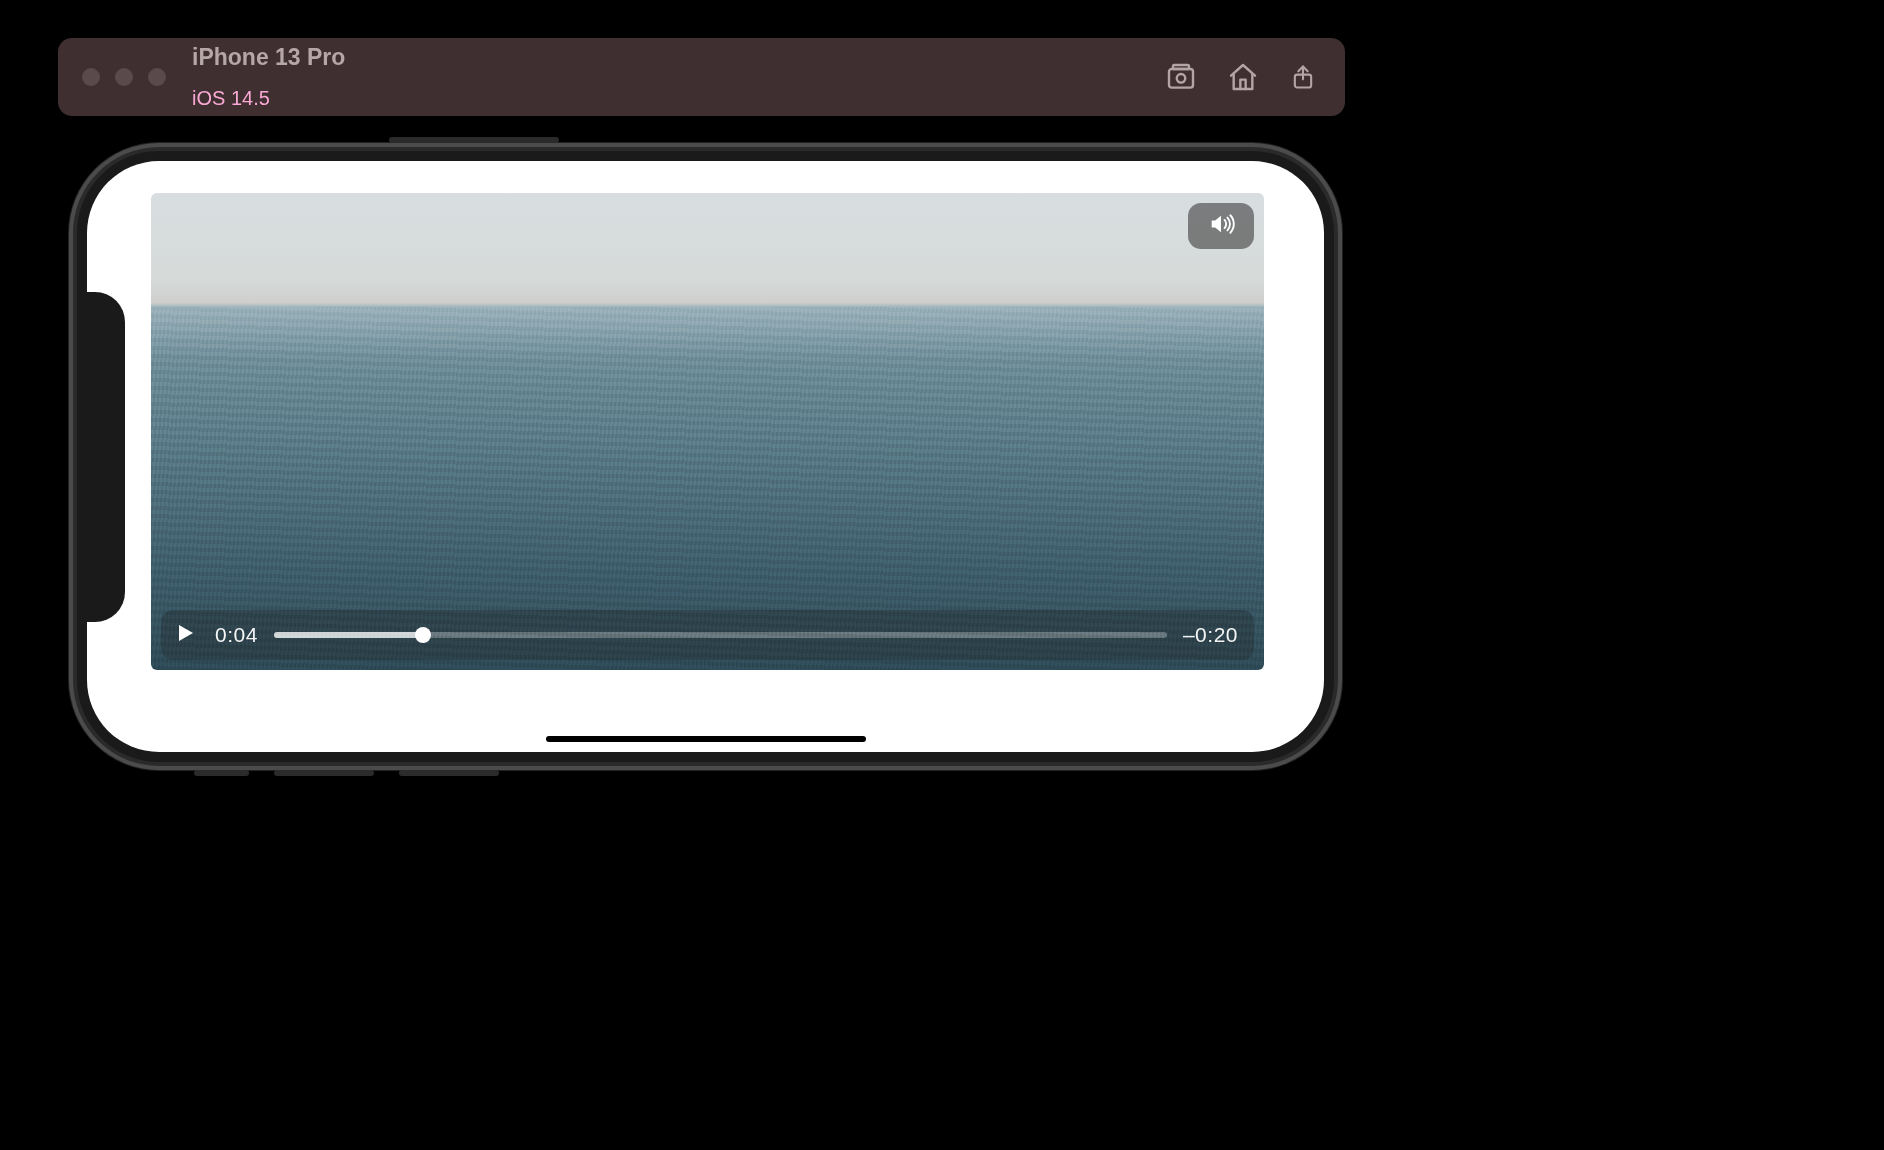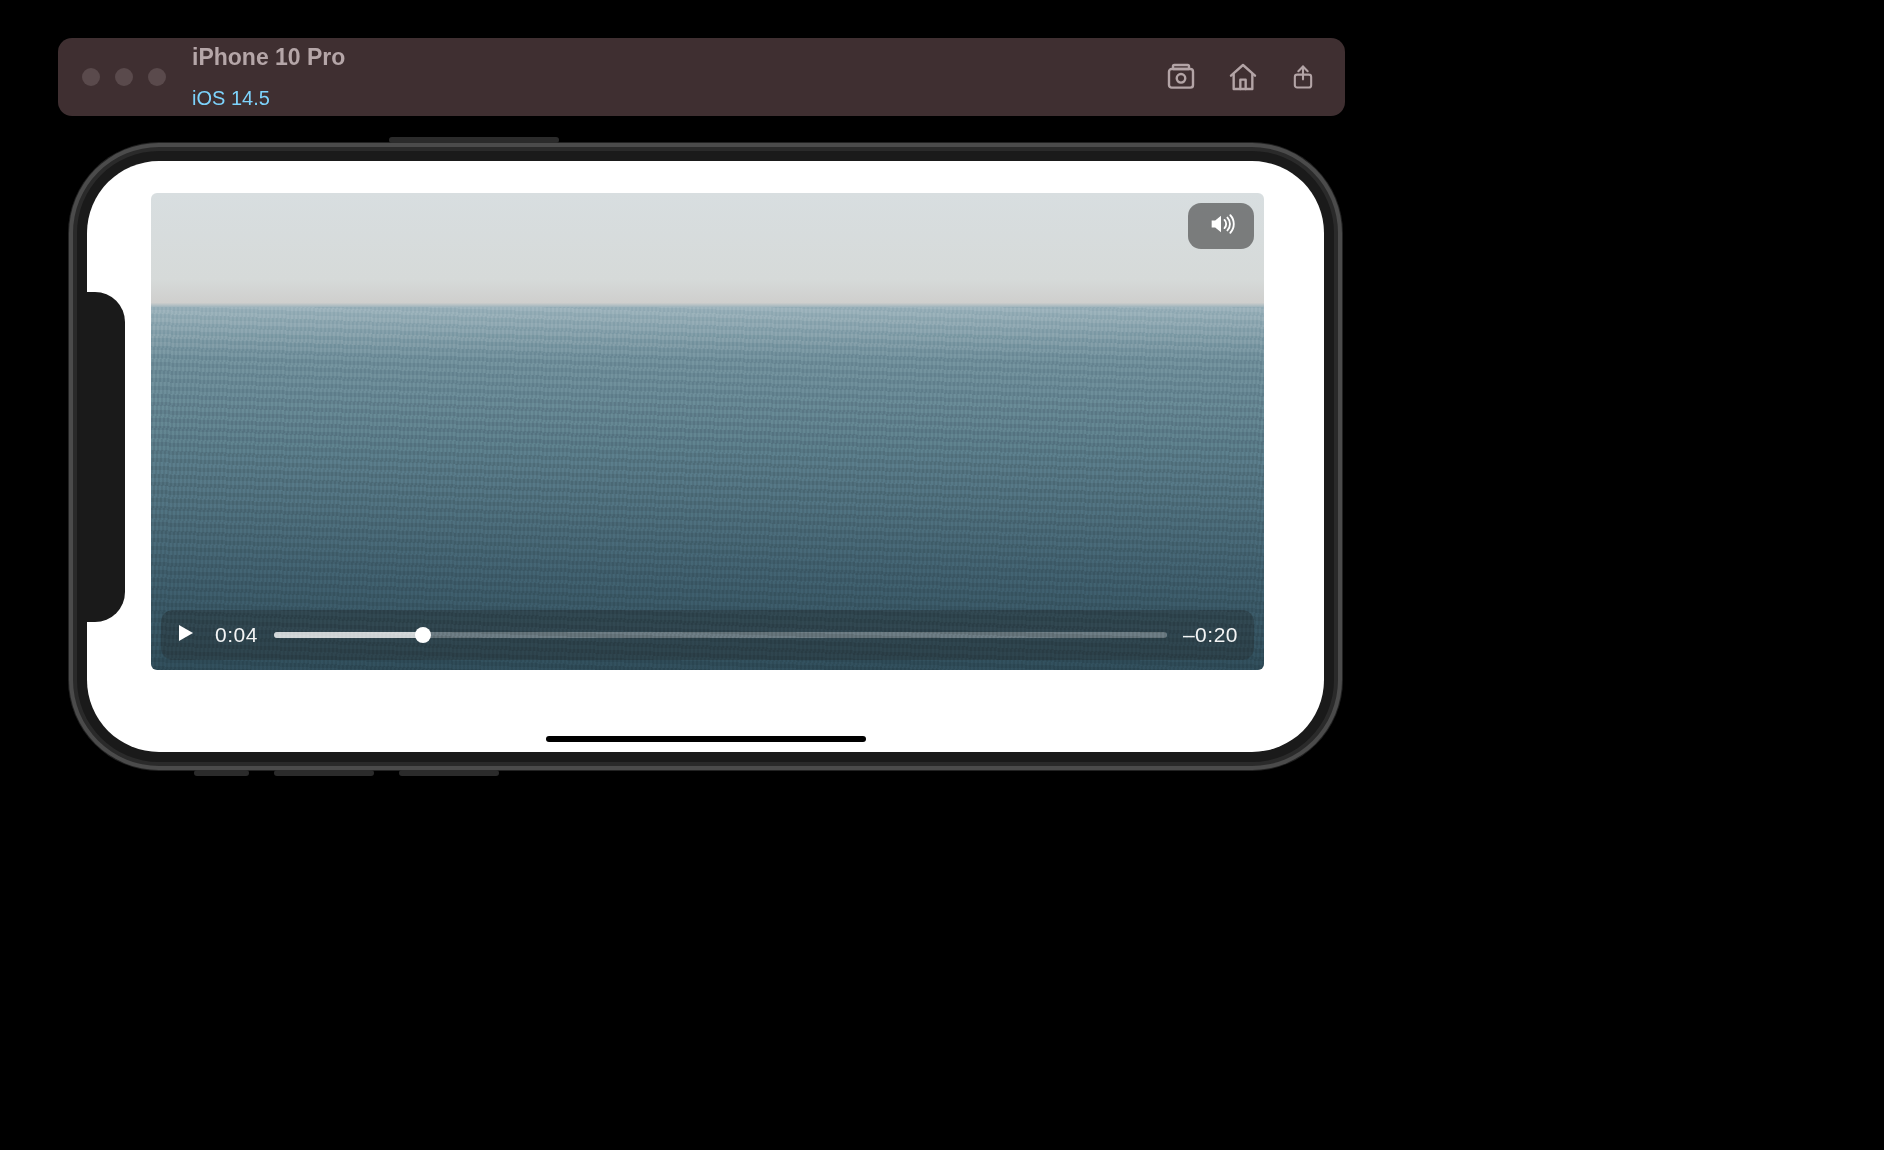--- a/index.html
+++ b/index.html
@@ -31,21 +31,21 @@
     margin-right: 26px;
   }
   .traffic-lights .dot {
     width: 18px;
     height: 18px;
     border-radius: 50%;
     background: #5a4a4c;
   }
   .device-label { display: flex; flex-direction: column; line-height: 1.1; }
   .device-name { font-size: 23px; font-weight: 600; color: #b5a6a8; }
-  .device-os   { font-size: 20px; color: #7dd3fc; margin-top: 17px; }
+  .device-os   { font-size: 20px; color: #f9a8d4; margin-top: 17px; }
   .toolbar-spacer { flex: 1; }
   .toolbar-icons { display: flex; gap: 30px; align-items: center; }
   .toolbar-icons .ico {
     width: 32px; height: 32px;
     color: #b3a4a6;
     cursor: pointer;
   }
 
   
   .phone {
@@ -189,21 +189,21 @@
 </head>
 <body>
 
 <div class="toolbar">
   <div class="traffic-lights">
     <div class="dot"></div>
     <div class="dot"></div>
     <div class="dot"></div>
   </div>
   <div class="device-label">
-    <span class="device-name">iPhone 10 Pro</span>
+    <span class="device-name">iPhone 13 Pro</span>
     <span class="device-os">iOS 14.5</span>
   </div>
   <div class="toolbar-spacer"></div>
   <div class="toolbar-icons">
     <span class="ico">
       <svg viewBox="0 0 24 24" width="32" height="32" fill="none" stroke="currentColor" stroke-width="1.8" stroke-linecap="round" stroke-linejoin="round">
         <rect x="3" y="6" width="18" height="14" rx="2"></rect>
         <circle cx="12" cy="13" r="3.2"></circle>
         <rect x="6" y="3" width="12" height="3" rx="1"></rect>
       </svg>

